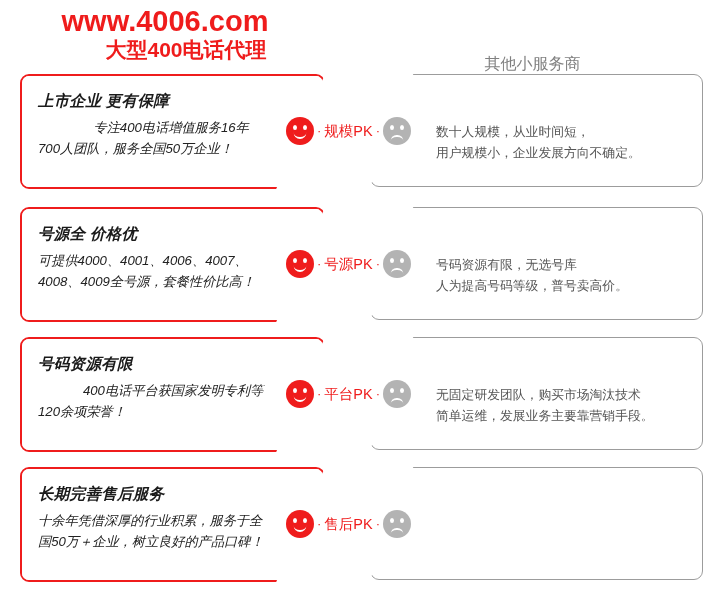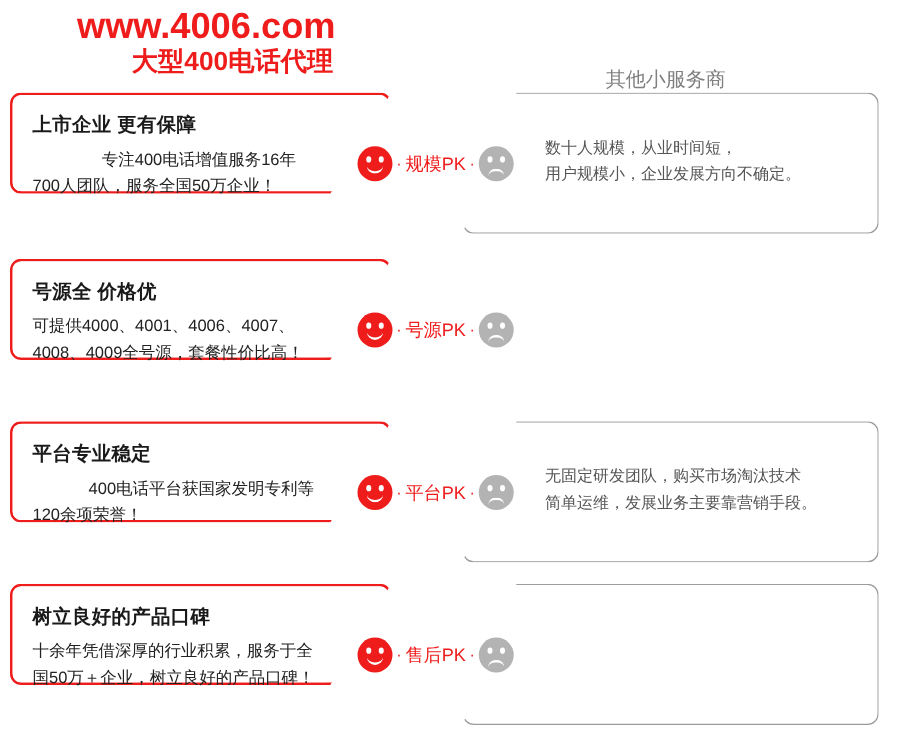--- a/index.html
+++ b/index.html
@@ -47,24 +47,25 @@
   
   .row {
     position: relative;
     height: 130px;
   }
   .row.r1 { height: 133px; }
 
   
   .card-red {
     position: absolute;
-    left: 8px;
+    left: 20px;
     top: 8px;
     width: 305px;
-    height: 81px;
+    height: 115px;
+    font-style: italic;
   }
   .card-red .frame {
     position: absolute;
     inset: 0;
     background: #ffffff;
     border: 2px solid #ef1c1c;
     border-radius: 9px;
     -webkit-clip-path: polygon(0 0, 100% 0, 84% 100%, 0 100%);
     clip-path: polygon(0 0, 100% 0, 84% 100%, 0 100%);
   }
@@ -111,21 +112,21 @@
     inset: 0;
     background: #ffffff;
     border: 1.5px solid #9c9c9c;
     border-radius: 9px;
     -webkit-clip-path: polygon(13% 0, 100% 0, 100% 100%, 0 100%);
     clip-path: polygon(13% 0, 100% 0, 100% 100%, 0 100%);
   }
   .card-gray .content {
     position: absolute;
     left: 66px;
-    top: 34px;
+    top: 48px;
     width: 258px;
   }
   .card-gray .body {
     font-size: 12.8px;
     color: #555555;
     line-height: 1.62;
   }
 
   
   .badge {
@@ -271,28 +272,35 @@
     <span class="dot">·</span>
     <span class="pk-label">号源PK</span>
     <span class="dot">·</span>
     <span class="face sad">
       <span class="eye l"></span>
         <span class="eye r"></span>
         <span class="mouth"></span>
     </span>
   </div>
 
+  <div class="card-gray">
+    <div class="frame"></div>
+    <div class="content">
+      <div class="body">号码资源有限，无选号库</div>
+      <div class="body">人为提高号码等级，普号卖高价。</div>
+    </div>
+  </div>
 </div>
 
 <div class="row">
   <div class="card-red">
     <div class="frame"></div>
     <div class="frame-inner"></div>
     <div class="content">
-      <div class="title">平台专业稳定</div>
+      <div class="title">号码资源有限</div>
       <div class="body indent-sm">400电话平台获国家发明专利等</div>
       <div class="body">120余项荣誉！</div>
     </div>
   </div>
 
   <div class="badge">
     <span class="face happy">
       <span class="eye l"></span>
         <span class="eye r"></span>
         <span class="mouth"></span>
@@ -314,21 +322,21 @@
       <div class="body">简单运维，发展业务主要靠营销手段。</div>
     </div>
   </div>
 </div>
 
 <div class="row">
   <div class="card-red">
     <div class="frame"></div>
     <div class="frame-inner"></div>
     <div class="content">
-      <div class="title">树立良好的产品口碑</div>
+      <div class="title">长期完善售后服务</div>
       <div class="body">十余年凭借深厚的行业积累，服务于全</div>
       <div class="body">国50万＋企业，树立良好的产品口碑！</div>
     </div>
   </div>
 
   <div class="badge">
     <span class="face happy">
       <span class="eye l"></span>
         <span class="eye r"></span>
         <span class="mouth"></span>

